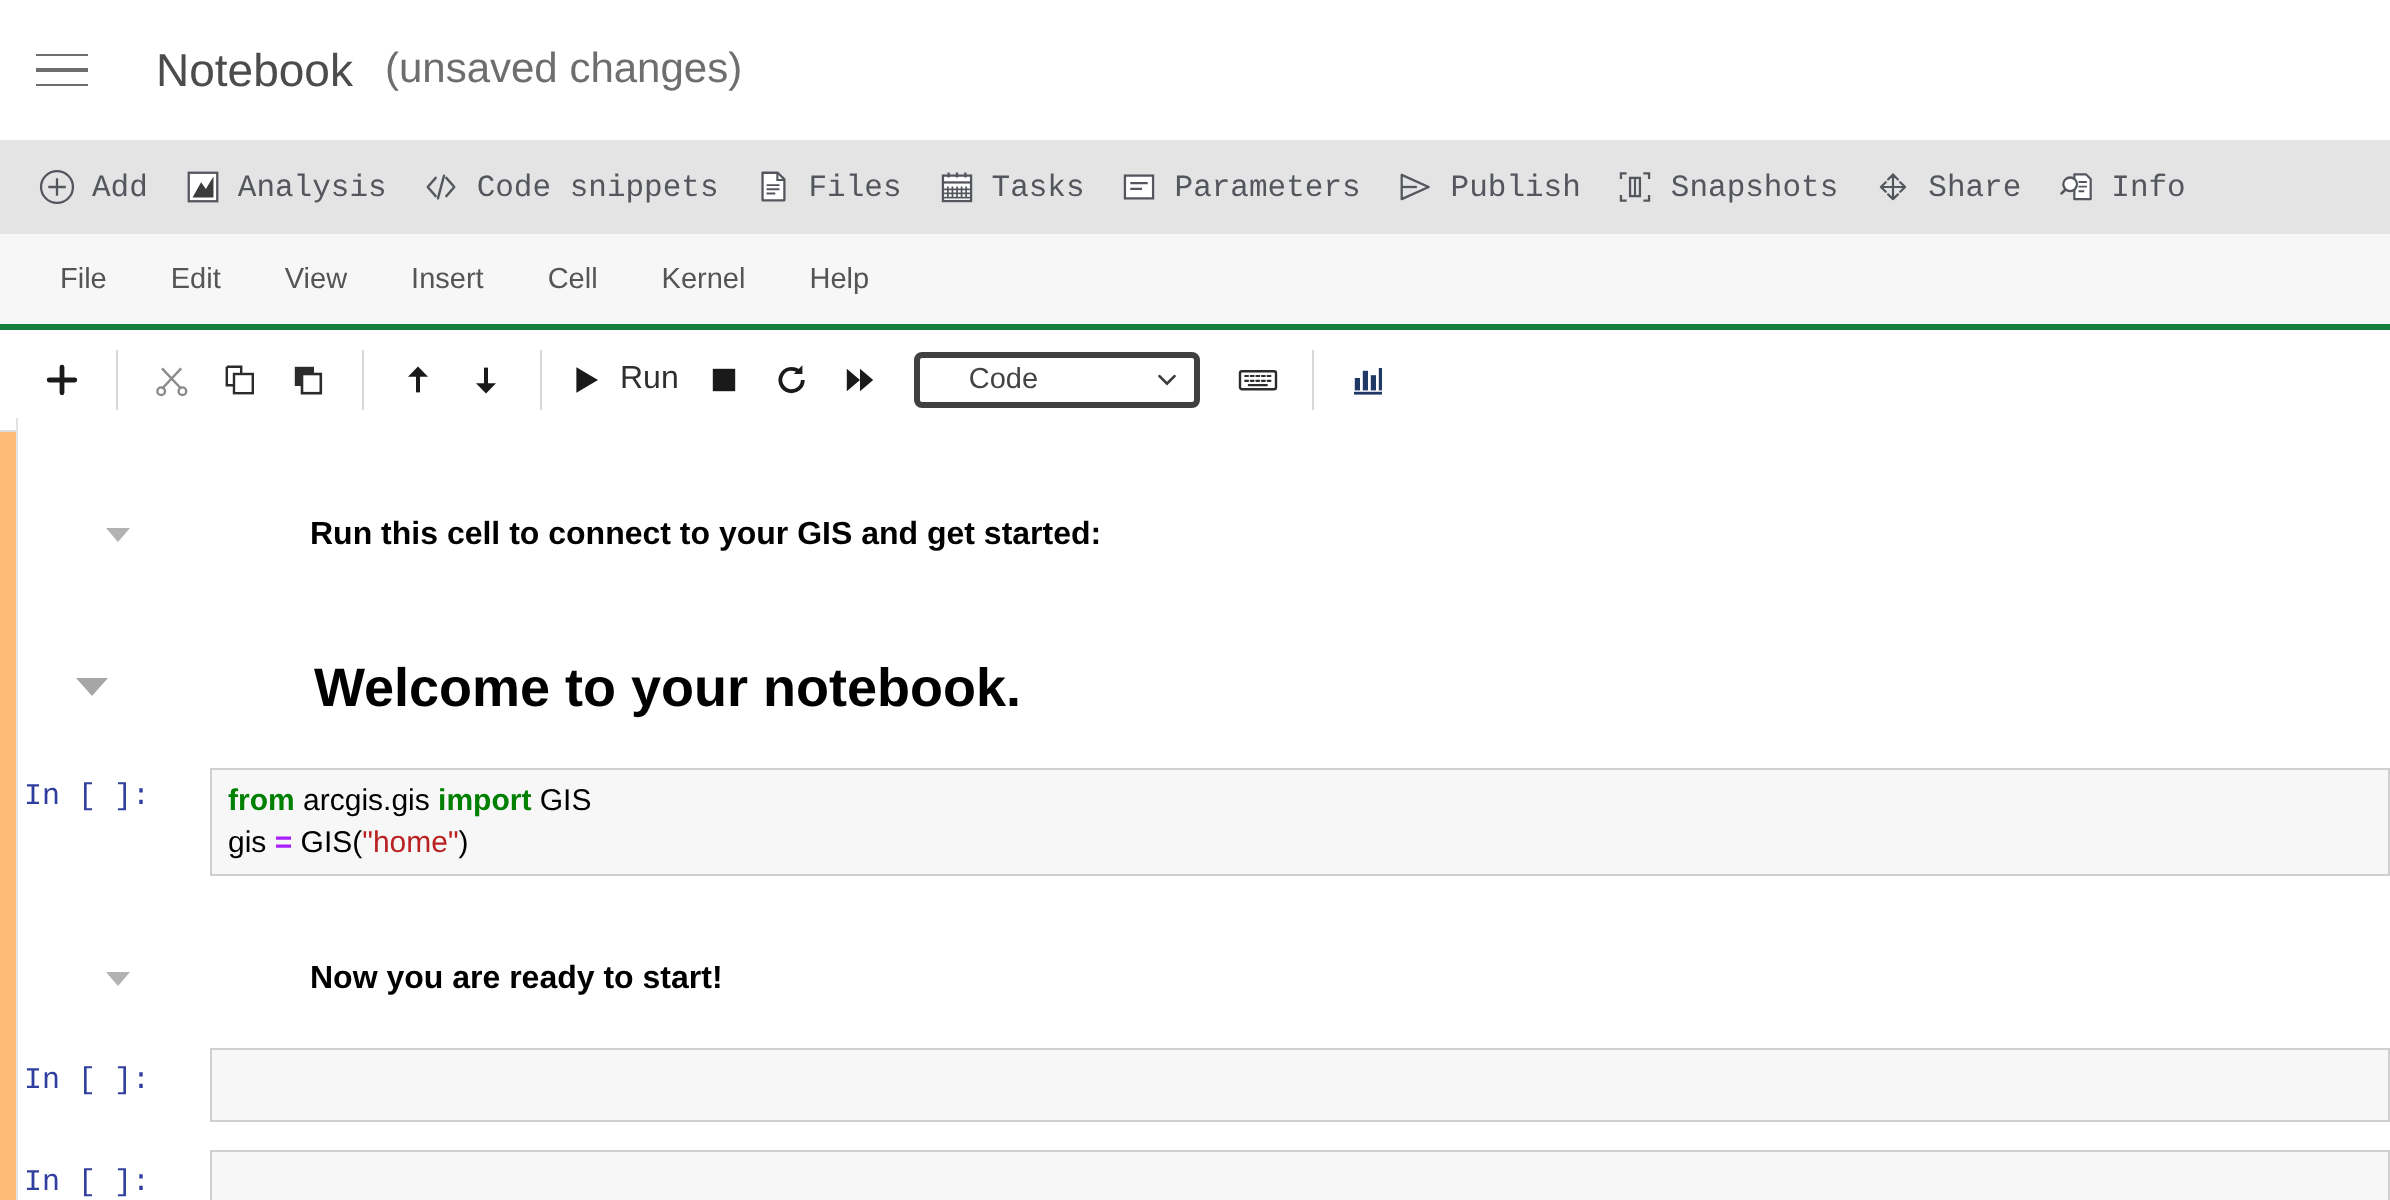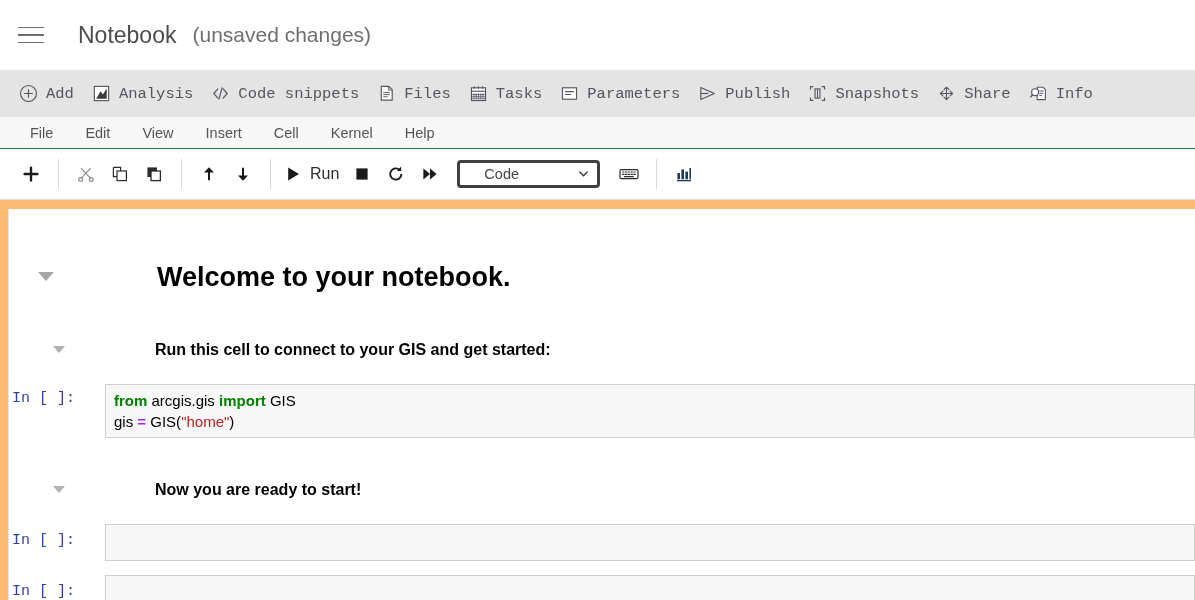--- a/index.html
+++ b/index.html
@@ -60,23 +60,23 @@
   }
   .tb-item .lbl {
     font-size: 15.5px;
     color: #53565c;
     margin-left: 8px;
   }
   .tb-ico { width: 19px; height: 19px; display:block; }
 
   
   .menubar {
-    height: 32px;
+    height: 48px;
     background: #f7f7f7;
-    border-bottom: 1px solid #15803d;
+    border-bottom: 3px solid #15803d;
     display: flex;
     align-items: center;
     padding-left: 14px;
     box-sizing: border-box;
   }
   .menu-item {
     font-size: 14.5px;
     color: #545556;
     padding: 0 16px;
     line-height: 40px;
@@ -429,35 +429,35 @@
           <rect x="11.4" y="7.6" width="2.6" height="7.6" fill="#1f3864"></rect>
           <rect x="15.4" y="4" width="1.6" height="11.2" fill="#1f3864"></rect>
           <path d="M3 16.6h14" stroke="#1f3864" stroke-width="1.4"></path>
         </svg>
     </div>
 
   </div>
 
   <div class="nbbody">
 
+    <div class="cellrow" style="margin-top:51px;">
+      <div style="width:100px; display:flex; justify-content:center; padding-top:4px;">
+        <div class="tri small"></div>
+      </div>
+      <div style="padding-left:46px;">
+        <div class="md-h4">Run this cell to connect to your GIS and get started:</div>
+      </div>
+    </div>
+
     <div class="cellrow" style="margin-top:55px;">
       <div style="width:74px; display:flex; justify-content:center; padding-top:8px;">
         <div class="tri"></div>
       </div>
       <div style="padding-left:74px;">
         <div class="md-h1">Welcome to your notebook.</div>
-      </div>
-    </div>
-
-    <div class="cellrow" style="margin-top:51px;">
-      <div style="width:100px; display:flex; justify-content:center; padding-top:4px;">
-        <div class="tri small"></div>
-      </div>
-      <div style="padding-left:46px;">
-        <div class="md-h4">Run this cell to connect to your GIS and get started:</div>
       </div>
     </div>
 
     <div class="cellrow" style="margin-top:26px;">
       <div class="prompt" style="padding-top:6px;">In [ ]:</div>
       <div class="inputcell"><span class="kw">from</span><span class="pln"> arcgis.gis </span><span class="kw">import</span><span class="pln"> GIS</span>
 <span class="pln">gis </span><span class="op">=</span><span class="pln"> GIS(</span><span class="str">"home"</span><span class="pln">)</span></div>
     </div>
 
     <div class="cellrow" style="margin-top:44px;">

